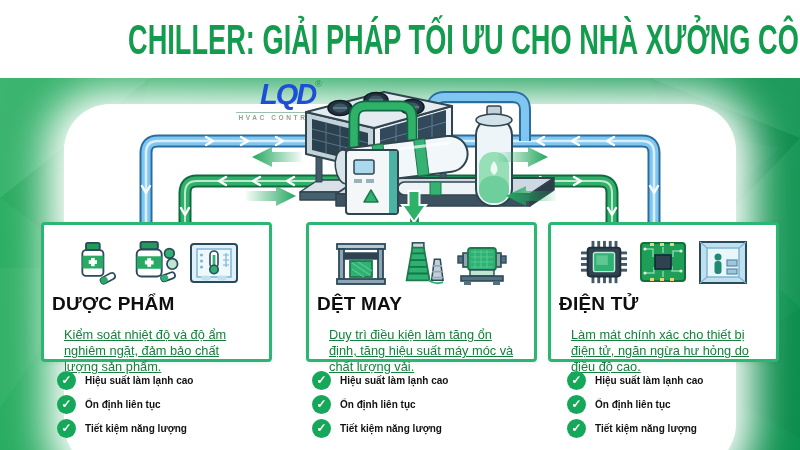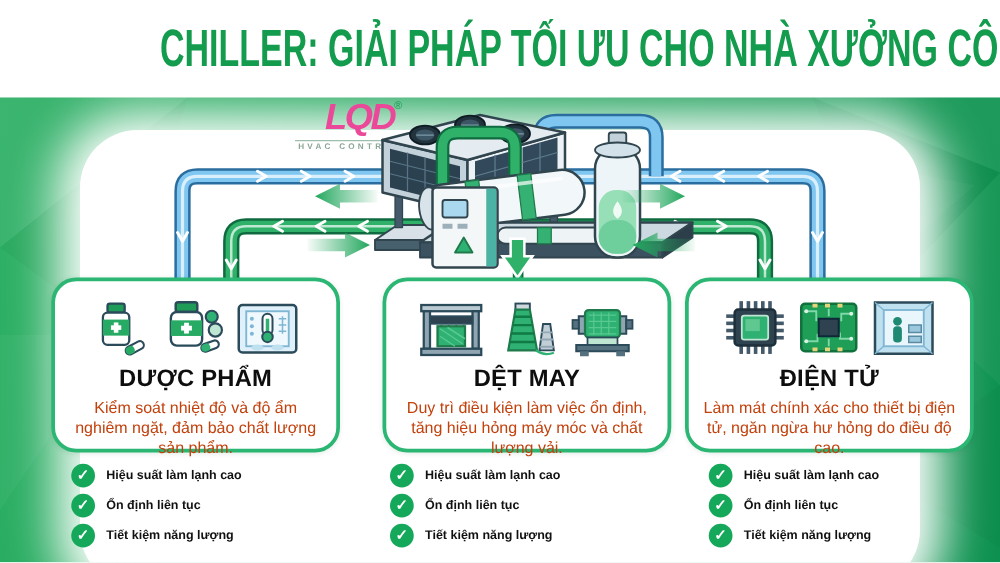--- a/index.html
+++ b/index.html
@@ -13,35 +13,35 @@
   .white-glow{position:absolute;left:46px;right:46px;top:90px;bottom:-40px;
               background:#fff;border-radius:60px;filter:blur(20px);}
   .white-core{position:absolute;left:64px;right:64px;top:104px;bottom:-20px;
               background:#fff;border-radius:46px;}
   
   .title{position:absolute;top:16px;left:0;width:800px;text-align:center;margin:0;
          font-size:40px;font-weight:bold;color:#149c4e;letter-spacing:0;
          transform:scaleX(0.68) scaleY(1.05);transform-origin:400px top;white-space:nowrap;}
   
   .logo{position:absolute;left:236px;top:80px;width:110px;text-align:center;line-height:1;}
-  .logo .mark{font-style:italic;font-weight:bold;font-size:29px;color:#ec4899;letter-spacing:-2px;}
+  .logo .mark{font-style:italic;font-weight:bold;font-size:29px;color:#1d4ed8;letter-spacing:-2px;}
   .logo .reg{font-size:9px;vertical-align:top;color:#16994d;font-style:normal;}
   .logo .tagline{margin-top:3px;padding-top:2px;border-top:1px solid #9fbfae;
                  font-size:6.5px;letter-spacing:2.6px;color:#8aa596;font-weight:bold;}
   .diagram{position:absolute;inset:0;pointer-events:none;}
   
   .card{position:absolute;top:222px;width:231px;height:140px;background:#fff;
-        border:3px solid #2bb673;border-radius:20px;box-sizing:border-box;
-        text-align:center;padding:8px 8px 0 8px;box-shadow:0 1px 4px rgba(10,80,40,.10);}
+        border:3px solid #2bb673;border-radius:4px;box-sizing:border-box;
+        padding:8px 8px 0 8px;box-shadow:0 1px 4px rgba(10,80,40,.10);}
   .card.c1{left:41px;}
   .card.c2{left:306px;}
   .card.c3{left:548px;}
   .icon-row{display:flex;justify-content:center;align-items:flex-end;gap:10px;height:54px;}
   .card h2{margin:6px 0 3px 0;font-size:19px;font-weight:bold;color:#0e0e0e;letter-spacing:.2px;}
-  .card p{margin:1px;font-size:12.8px;line-height:1.26;color:#c2410c;}
+  .card p{margin:12px;font-size:12.8px;line-height:1.26;color:#15803d;text-decoration:underline;}
   
   .benefits{position:absolute;top:371px;width:220px;}
   .benefits.b1{left:57px;}
   .benefits.b2{left:312px;}
   .benefits.b3{left:567px;}
   .benefit{display:flex;align-items:center;gap:9px;margin-bottom:5px;height:19px;}
   .check{flex:0 0 auto;width:19px;height:19px;border-radius:50%;background:#16a85a;
          color:#fff;font-size:12px;font-weight:bold;line-height:19px;text-align:center;}
   .benefit span.txt{font-size:10px;font-weight:bold;color:#111;white-space:nowrap;}
 </style>
@@ -281,21 +281,21 @@
         <rect x="46" y="17" width="5" height="7" fill="#55707e" stroke="#2b4a5a" stroke-width="1.4"></rect>
         <rect x="13" y="9" width="28" height="22" rx="3" fill="#2fb173" stroke="#1f7a4b" stroke-width="1.8"></rect>
         <path d="M16 13 h22 M16 18 h22 M16 23 h22 M16 28 h22 M20 11 v18 M26 11 v18 M32 11 v18" stroke="#57c98f" stroke-width="1"></path>
         <rect x="15" y="31" width="24" height="6" fill="#bfe6d2" stroke="#2b4a5a" stroke-width="1.4"></rect>
         <rect x="6" y="37" width="42" height="5" fill="#55707e" stroke="#2b4a5a" stroke-width="1.6"></rect>
         <rect x="9" y="42" width="7" height="4" fill="#55707e"></rect>
           <rect x="38" y="42" width="7" height="4" fill="#55707e"></rect>
       </svg>
     </div>
     <h2>DỆT MAY</h2>
-    <p>Duy trì điều kiện làm việc ổn định, tăng hiệu hỏng máy móc và chất lượng vải.</p>
+    <p>Duy trì điều kiện làm tăng ổn định, tăng hiệu suất máy móc và chất lượng vải.</p>
   </div>
 
   <div class="card c3">
     <div class="icon-row">
       <svg width="48" height="48" viewBox="0 0 50 48">
         <g fill="#44596a">
           <rect x="12" y="1" width="3" height="7"></rect>
             <rect x="18" y="1" width="3" height="7"></rect>
             <rect x="24" y="1" width="3" height="7"></rect>
             <rect x="30" y="1" width="3" height="7"></rect>

